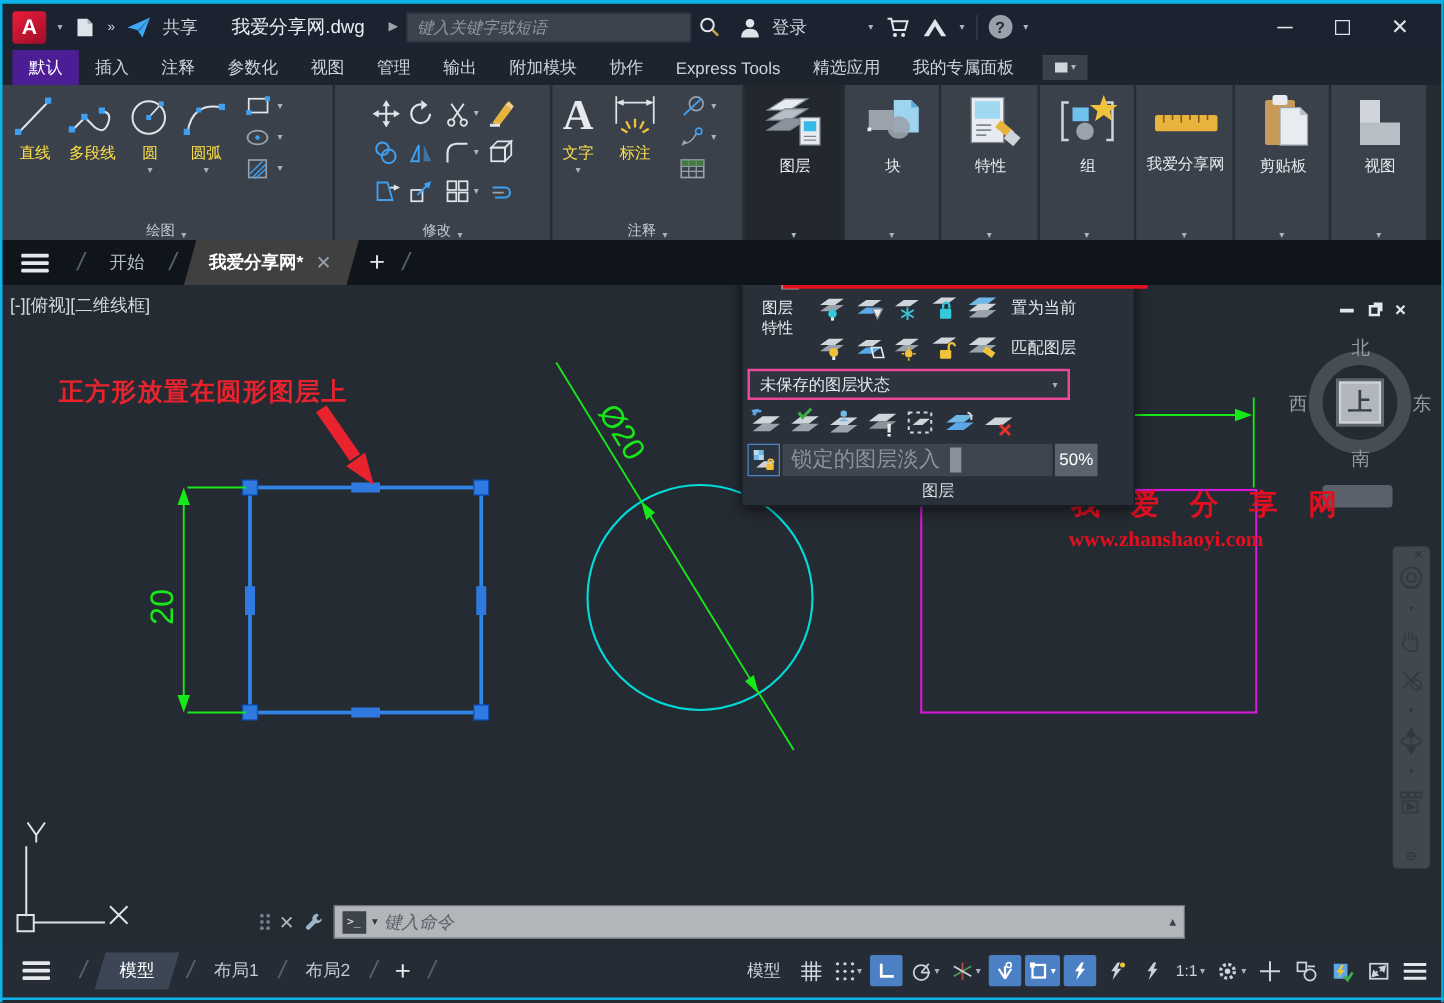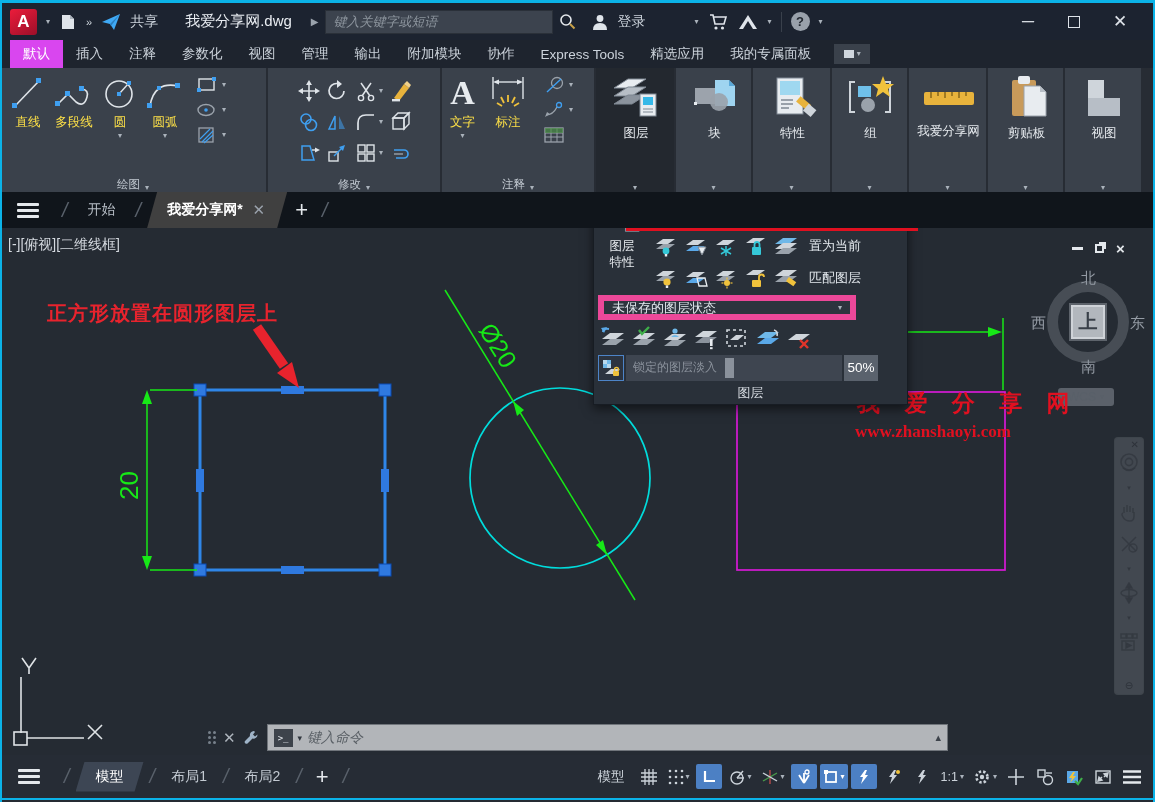--- a/index.html
+++ b/index.html
@@ -31,21 +31,21 @@
   .win-btn { width:46px; height:30px; display:flex; align-items:center; justify-content:center; color:#dde2e8; font-size:17px; }
   .help-circle { width:19px; height:19px; border-radius:50%; background:#99a1ab; color:#232932;
     font-size:13px; font-weight:bold; display:flex; align-items:center; justify-content:center; }
   .tb-spacer { flex:1; }
   .tb-div { width:1px; height:20px; background:#39404b; }
 
   
   .ribbon-tabs { position:absolute; left:0; top:40px; width:1155px; height:28px;
     background:#1e242e; display:flex; align-items:stretch; padding-left:10px; z-index:30; }
   .rtab { padding:0 13px; display:flex; align-items:center; font-size:13.5px; color:#ccd3db; white-space:nowrap; }
-  .rtab.active { background:#d946ef; color:#fff;text-align:right; }
+  .rtab.active { background:#4c1d95; color:#fff;text-align:right; }
   .rtab-overflow { margin-left:10px; align-self:center; width:36px; height:20px; background:#3a414b;
     display:flex; align-items:center; justify-content:center; gap:3px; }
   .rtab-overflow .sq { width:10px; height:8px; background:#cfd6dd; }
 
   
   .ribbon { position:absolute; left:0; top:68px; width:1155px; height:124px;
     background:#272c34; display:flex; z-index:20; }
   .panel { background:#3a414b; margin-right:2px; display:flex; flex-direction:column; }
   .pbody { flex:1; display:flex; align-items:flex-start; padding:5px 4px 0 6px; }
   .plabel { height:17px; display:flex; align-items:flex-end; justify-content:center; gap:5px;
@@ -111,29 +111,29 @@
     background:#20262f; border:1px solid #39404a; display:flex; align-items:center; gap:7px; padding:0 8px; }
   .layer-dd .swatch { width:15px; height:13px; background:#00e0e0; border:1px solid #0b0f14; }
   .layer-dd .name { font-size:14px; color:#e9edf2; flex:1; }
   .props-btn { position:absolute; left:2px; top:2px; width:52px; height:100px;
     display:flex; flex-direction:column; align-items:center; gap:2px; padding-top:2px; }
   .props-btn .plbl { font-size:12.5px; color:#e6eaee; line-height:1.25; text-align:center; }
   .fly-row { position:absolute; left:58px; height:30px; display:flex; align-items:center; gap:3px; }
   .fly-row .lbl { font-size:13px; color:#e3e8ed; margin-left:7px; white-space:nowrap; }
   .lico { width:27px; height:24px; display:flex; align-items:center; justify-content:center; }
   .states-dd { position:absolute; left:4px; top:104px; width:258px; height:25px;
-    background:#2d343e; border:6px solid #ec4899; display:flex; align-items:center; padding:0 8px;
+    background:#2d343e; border:2px solid #ec4899; display:flex; align-items:center; padding:0 8px;
     font-size:13px; color:#e3e8ee; }
   .states-dd .dd { margin-left:auto; }
   .fly-icons { position:absolute; left:4px; top:133px; height:28px; display:flex; align-items:center; gap:4px; }
   .fade-row { position:absolute; left:4px; top:163px; height:27px; display:flex; align-items:center; gap:2px; }
   .fade-btn { width:26px; height:26px; background:#2c3440; border:1px solid #4d84c8;
     display:flex; align-items:center; justify-content:center; }
   .fade-track { width:216px; height:26px; background:#3e4550; display:flex; align-items:center; padding:0 7px; gap:8px; }
-  .fade-lbl { font-size:12px; color:#8b929c; white-space:nowrap; }
+  .fade-lbl { font-size:17px; color:#8b929c; white-space:nowrap; }
   .fade-handle { width:9px; height:20px; background:#8a919b; }
   .fade-chip { width:34px; height:26px; background:#5a626d; color:#fff; font-size:13.5px;
     display:flex; align-items:center; justify-content:center; }
   .fly-label { position:absolute; left:0; bottom:0; width:100%; height:22px;
     display:flex; align-items:center; justify-content:center; font-size:13px; color:#d6dbe1; }
   .redbox { position:absolute; left:626px; top:186px; width:292px; height:45px;
     border:3px solid #e01020; z-index:7; pointer-events:none; }
 
   
   .cmdbar { position:absolute; left:208px; top:723px; width:740px; height:29px; z-index:4;

